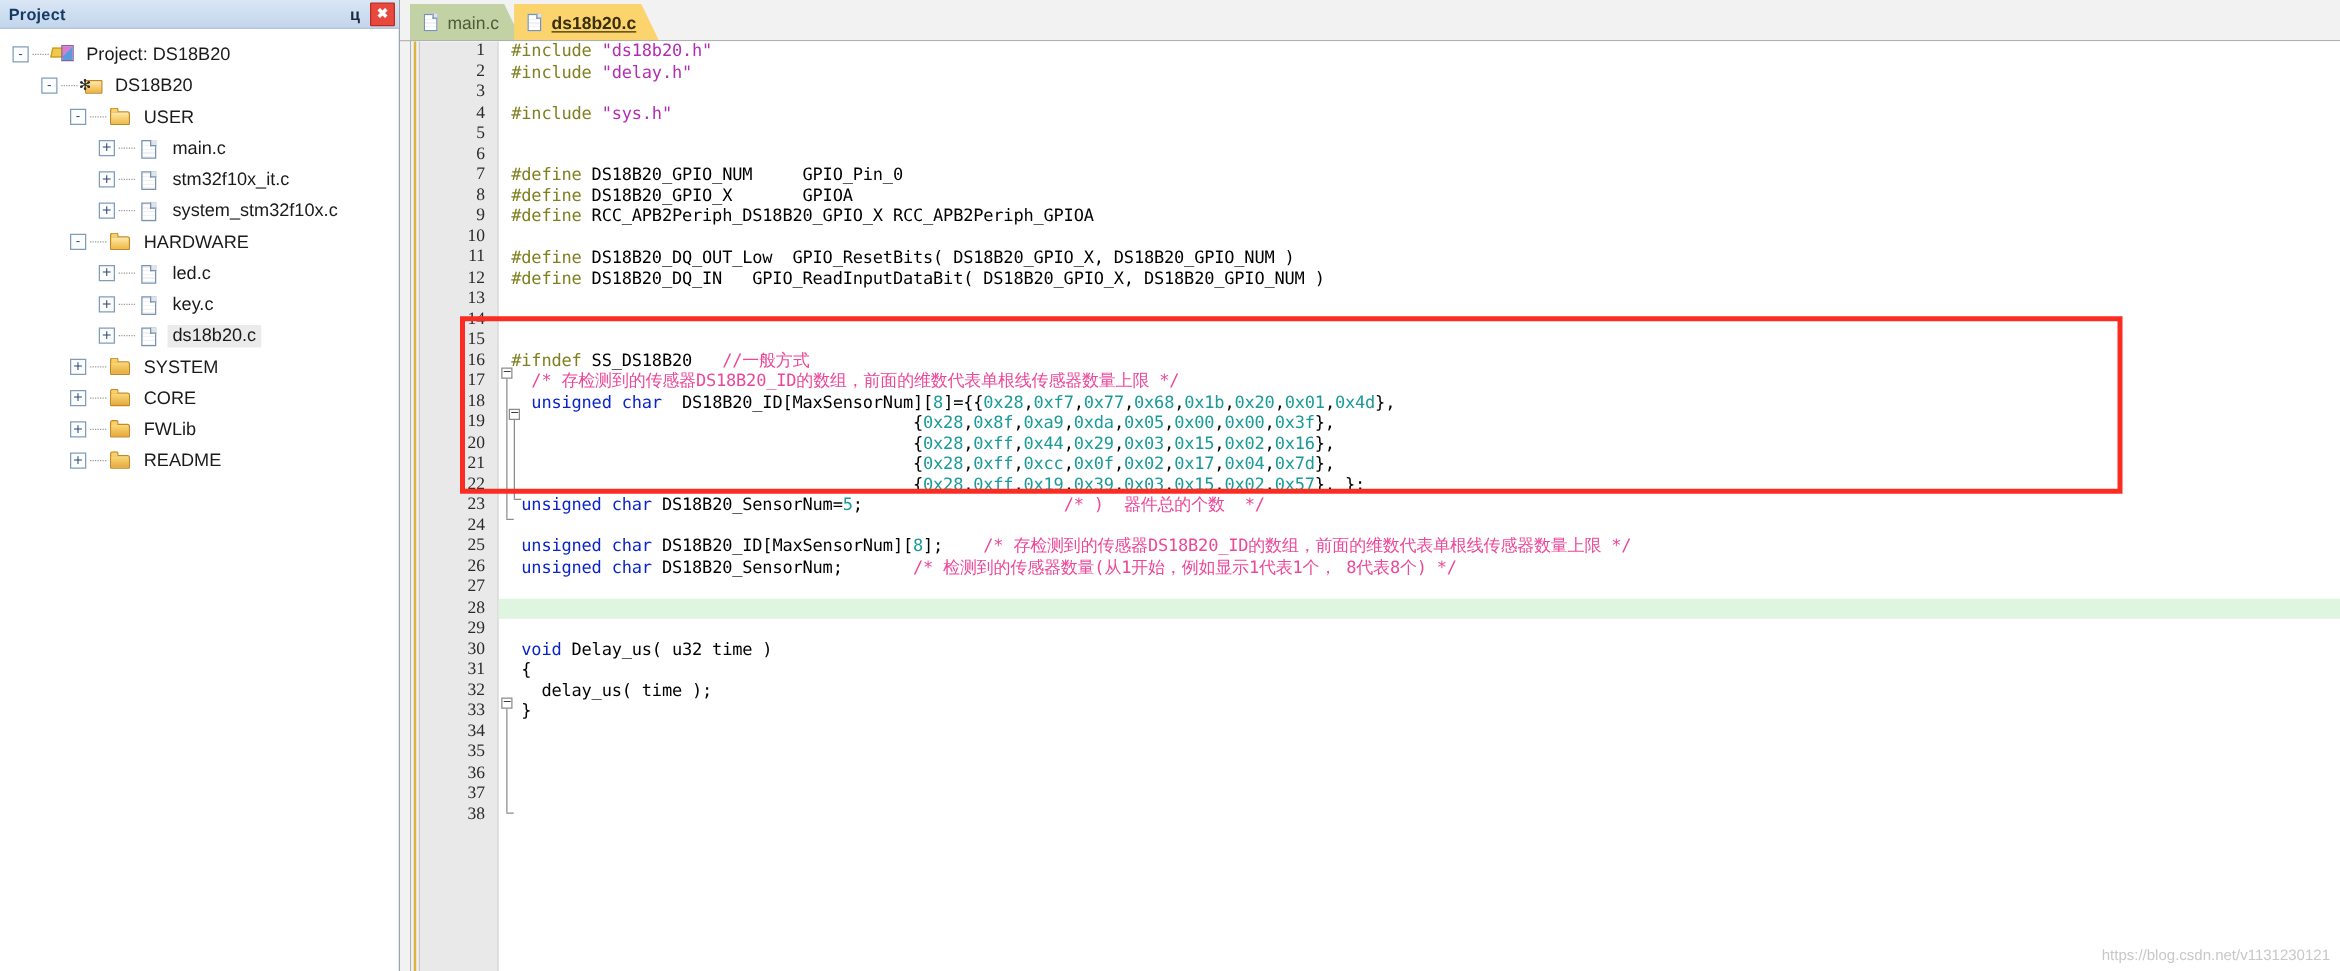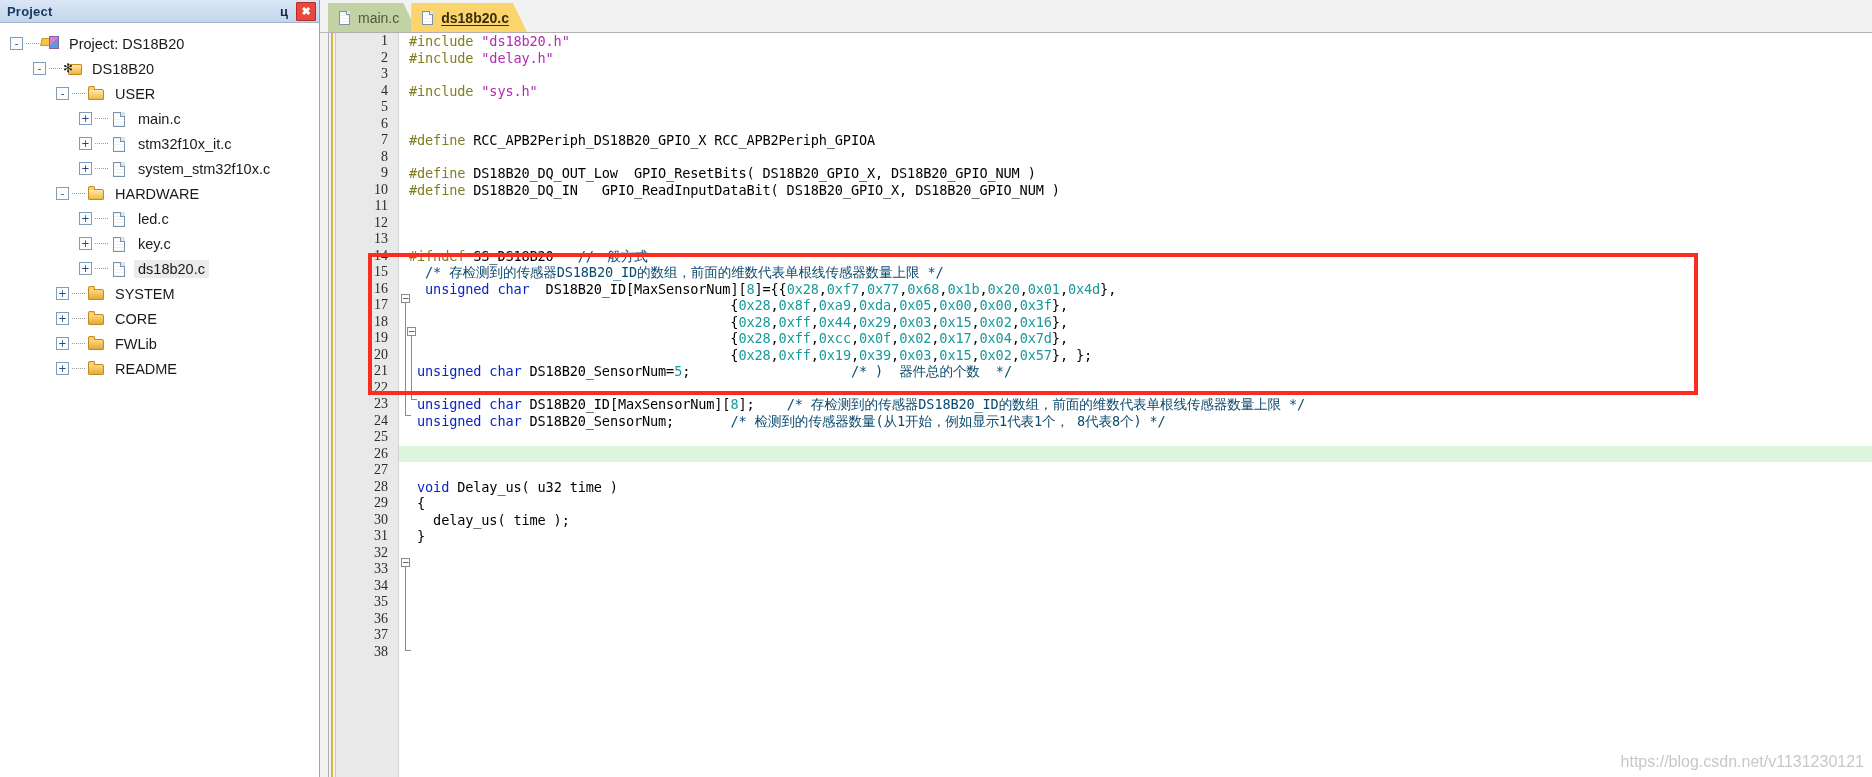--- a/index.html
+++ b/index.html
@@ -158,38 +158,38 @@
   }
   .code{
     font-family:"DejaVu Sans Mono","Liberation Mono",monospace;
     font-size:13.6px;letter-spacing:-0.15px;
     padding-left:10px;color:#000000;
   }
   .code.hl{background:#dff5df;}
   .k-pre{color:#7f7f1e;}          
   .k-str{color:#b32cb3;}          
   .k-key{color:#0a24c8;margin-top:12px;}          
-  .k-cmt{color:#0c4a6e;text-align:right;}          
+  .k-cmt{color:#ec4899;text-align:right;}          
   .k-num{color:#1b9a9a;}          
   .k-plain{color:#000000;}
   .fold{
     position:absolute;width:9px;height:9px;border:1px solid #8c8c8c;background:#fff;
     font-family:"DejaVu Sans",sans-serif;font-size:9px;line-height:7px;text-align:center;
     color:#333;cursor:pointer;box-sizing:border-box;
   }
   .foldline{position:absolute;width:1px;background:#8c8c8c;}
   .foldtick{position:absolute;height:1px;background:#8c8c8c;}
 
   .redbox{
     position:absolute;border:4px solid #fb2c22;pointer-events:none;z-index:5;
     box-sizing:border-box;
   }
   .watermark{
     position:absolute;right:8px;bottom:6px;
-    font-family:"Liberation Sans",sans-serif;font-size:16px;color:#c8c8c8;
+    font-family:"Liberation Sans",sans-serif;font-size:12px;color:#c8c8c8;
     z-index:6;white-space:nowrap;
   }
 </style>
 </head>
 <body>
 
 <div class="app">
 
   <div class="project-panel">
     <div class="panel-title">
@@ -361,20 +361,22 @@
             <div class="ln row">37</div>
             <div class="ln row">38</div>
           </div>
         <div class="codewrap" id="codewrap">
             <div class="code row"><span class="k-pre">#include </span><span class="k-str">"ds18b20.h"</span></div>
             <div class="code row"><span class="k-pre">#include </span><span class="k-str">"delay.h"</span></div>
             <div class="code row">&nbsp;</div>
             <div class="code row"><span class="k-pre">#include </span><span class="k-str">"sys.h"</span></div>
             <div class="code row">&nbsp;</div>
             <div class="code row">&nbsp;</div>
+            <div class="code row"><span class="k-pre">#define </span><span class="k-plain">DS18B20_GPIO_NUM     GPIO_Pin_0</span></div>
+            <div class="code row"><span class="k-pre">#define </span><span class="k-plain">DS18B20_GPIO_X       GPIOA</span></div>
             <div class="code row"><span class="k-pre">#define </span><span class="k-plain">RCC_APB2Periph_DS18B20_GPIO_X RCC_APB2Periph_GPIOA</span></div>
             <div class="code row">&nbsp;</div>
             <div class="code row"><span class="k-pre">#define </span><span class="k-plain">DS18B20_DQ_OUT_Low  GPIO_ResetBits( DS18B20_GPIO_X, DS18B20_GPIO_NUM )</span></div>
             <div class="code row"><span class="k-pre">#define </span><span class="k-plain">DS18B20_DQ_IN   GPIO_ReadInputDataBit( DS18B20_GPIO_X, DS18B20_GPIO_NUM )</span></div>
             <div class="code row">&nbsp;</div>
             <div class="code row">&nbsp;</div>
             <div class="code row">&nbsp;</div>
             <div class="code row"><span class="k-pre">#ifndef </span><span class="k-plain">SS_DS18B20   </span><span class="k-cmt">//一般方式</span></div>
             <div class="code row"><span class="k-cmt">  /* 存检测到的传感器DS18B20_ID的数组，前面的维数代表单根线传感器数量上限 */</span></div>
             <div class="code row"><span class="k-plain">  </span><span class="k-key">unsigned char</span><span class="k-plain">  DS18B20_ID[MaxSensorNum][</span><span class="k-num">8</span><span class="k-plain">]={{</span><span class="k-num">0x28</span><span class="k-plain">,</span><span class="k-num">0xf7</span><span class="k-plain">,</span><span class="k-num">0x77</span><span class="k-plain">,</span><span class="k-num">0x68</span><span class="k-plain">,</span><span class="k-num">0x1b</span><span class="k-plain">,</span><span class="k-num">0x20</span><span class="k-plain">,</span><span class="k-num">0x01</span><span class="k-plain">,</span><span class="k-num">0x4d</span><span class="k-plain">},</span></div>

